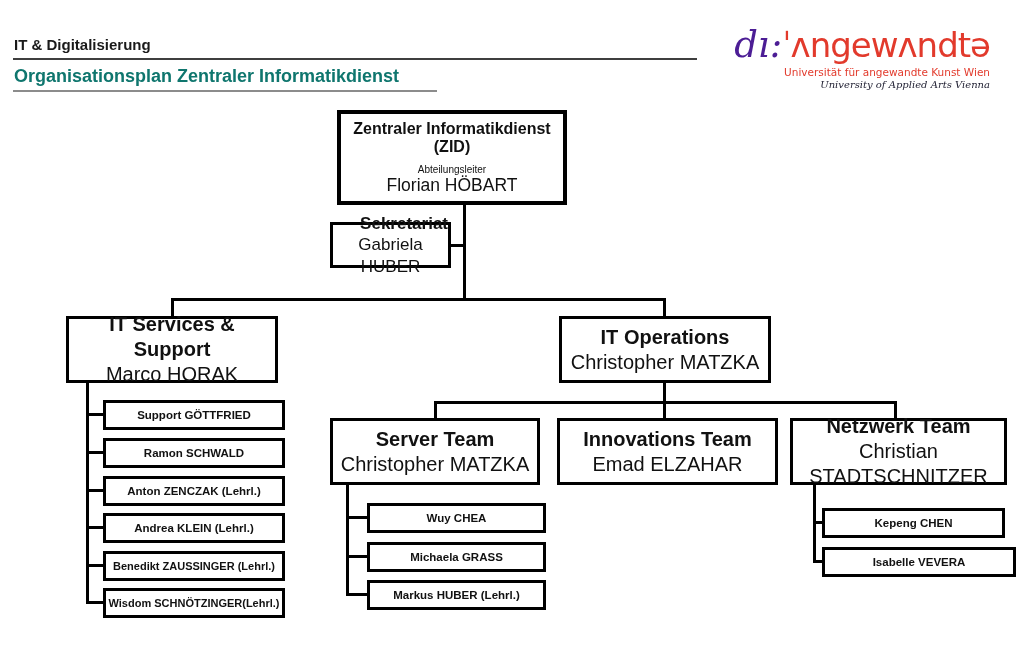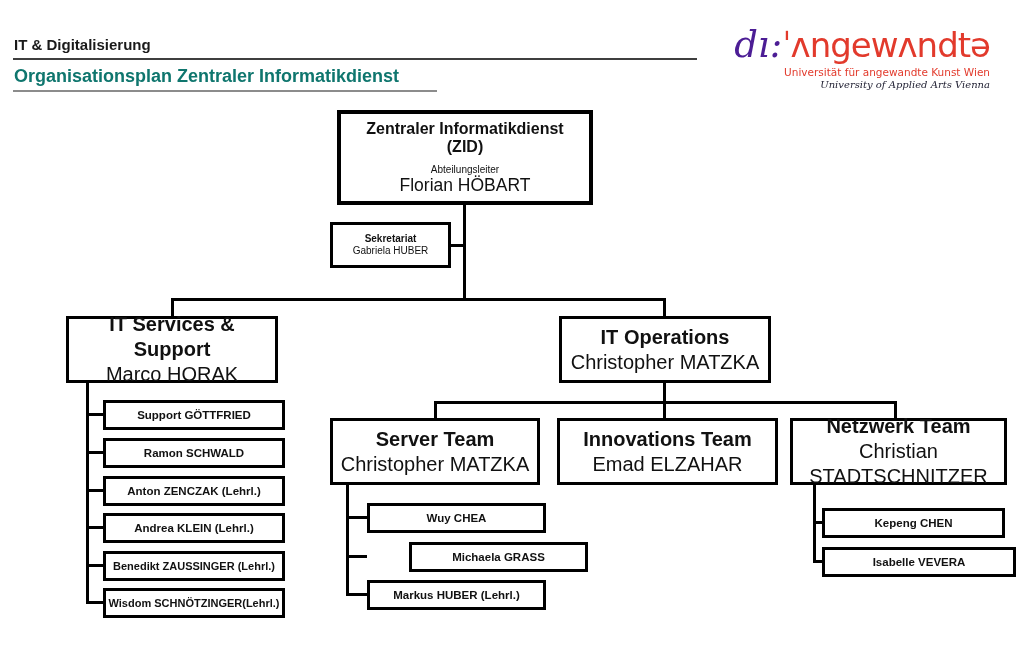--- a/index.html
+++ b/index.html
@@ -19,25 +19,25 @@
   .logo-main{font-family:"DejaVu Sans",sans-serif;font-size:34px;color:#e23a2c;letter-spacing:-1px;}
   .logo-de{margin-top:4px;font-size:10.5px;color:#e23a2c;font-family:"DejaVu Sans",sans-serif;}
   .logo-en{margin-top:2px;font-size:10px;font-style:italic;font-family:"DejaVu Serif",serif;color:#1b1b2e;}
   
   .obox{
     position:absolute;background:#fff;border:3px solid #000;box-sizing:border-box;
     display:flex;flex-direction:column;align-items:center;justify-content:center;
     text-align:center;line-height:1.25;
   }
   .obox .t{font-weight:bold;}
-  .box-root{left:337px;top:110px;width:256px;height:95px;border-width:4px;}
+  .box-root{left:337px;top:110px;width:230px;height:95px;border-width:4px;}
   .box-root .t{font-size:16px;line-height:1.15;}
   .box-root .role{font-size:10px;margin-top:7px;}
   .box-root .nm{font-size:17.5px;line-height:1.1;}
-  .box-sek{left:330px;top:222px;width:121px;height:46px;font-size:10px;}
+  .box-sek{left:330px;top:222px;width:121px;height:46px;font-size:17px;align-items:flex-end;}
   .branch{font-size:20px;}
   .box-its{left:66px;top:316px;width:212px;height:67px;}
   .box-ops{left:559px;top:316px;width:212px;height:67px;}
   .box-server{left:330px;top:418px;width:210px;height:67px;}
   .box-innov{left:557px;top:418px;width:221px;height:67px;}
   .box-netz{left:790px;top:418px;width:217px;height:67px;}
   .member{
     position:absolute;height:30px;background:#fff;border:3px solid #000;box-sizing:border-box;
     display:flex;align-items:center;justify-content:center;
     font-size:11.5px;font-weight:bold;white-space:nowrap;
@@ -123,19 +123,19 @@
   </div>
 
   <div class="member" style="left:103px;top:400px;width:182px;">Support GÖTTFRIED</div>
   <div class="member" style="left:103px;top:438px;width:182px;">Ramon SCHWALD</div>
   <div class="member" style="left:103px;top:476px;width:182px;">Anton ZENCZAK (Lehrl.)</div>
   <div class="member" style="left:103px;top:513px;width:182px;">Andrea KLEIN (Lehrl.)</div>
   <div class="member" style="left:103px;top:551px;width:182px;font-size:11px;">Benedikt ZAUSSINGER (Lehrl.)</div>
   <div class="member" style="left:103px;top:588px;width:182px;font-size:11px;">Wisdom SCHNÖTZINGER(Lehrl.)</div>
 
   <div class="member" style="left:367px;top:503px;width:179px;">Wuy CHEA</div>
-  <div class="member" style="left:367px;top:542px;width:179px;margin-left:42px;">Michaela GRASS</div>
+  <div class="member" style="left:367px;top:542px;width:179px;">Michaela GRASS</div>
   <div class="member" style="left:367px;top:580px;width:179px;">Markus HUBER (Lehrl.)</div>
 
   <div class="member" style="left:822px;top:508px;width:183px;">Kepeng CHEN</div>
   <div class="member" style="left:822px;top:547px;width:194px;">Isabelle VEVERA</div>
 
 </div>
 
 </body></html>

